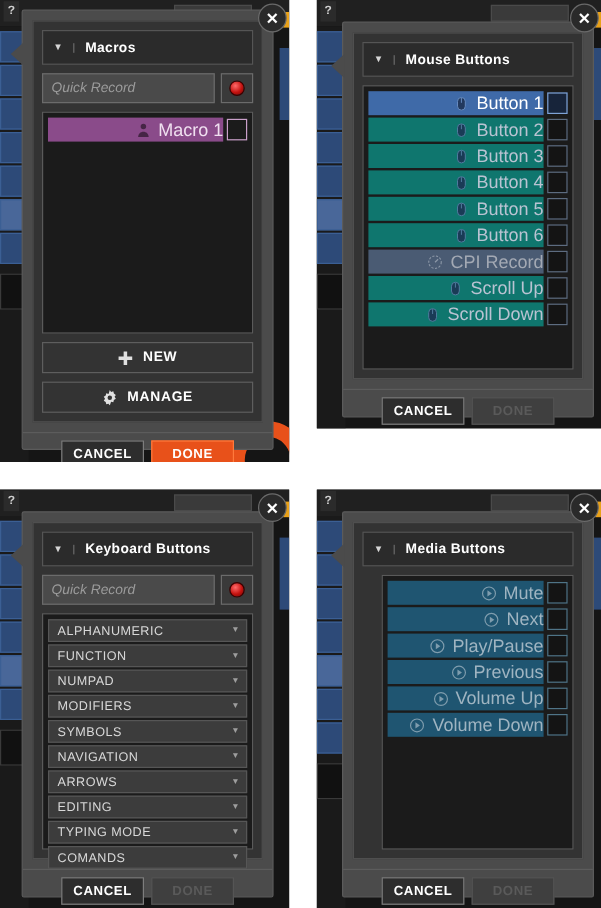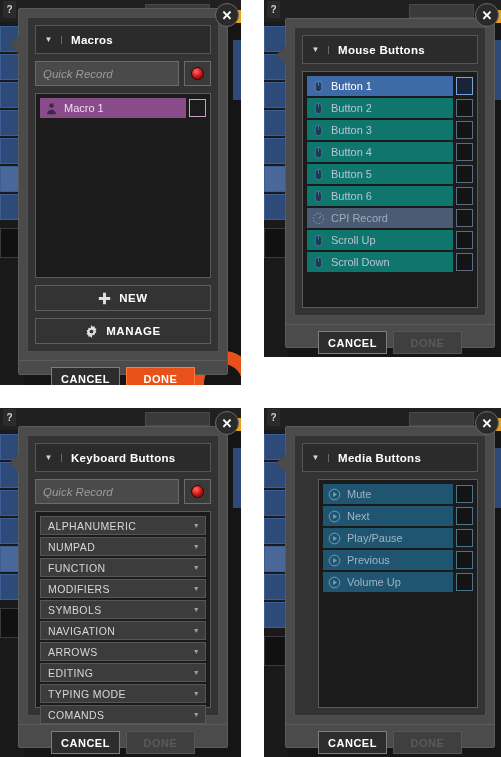--- a/index.html
+++ b/index.html
@@ -79,21 +79,21 @@
   }
 
   .listbox {
     margin-top:7px; background:#1b1b1b; border:1px solid #5a5a5a; padding:4px;
   }
 
   
   .row { display:flex; align-items:center; height:20px; margin-bottom:2px; }
   .row .lbl {
     flex:1; height:100%; display:flex; align-items:center; gap:6px;
-    padding-left:5px; font-size:11px; color:#b9c3d2;
+    padding-left:5px; font-size:15px; color:#b9c3d2;justify-content:flex-end;
   }
   .row .chk { width:17px; height:18px; margin-left:3px; background:#141414; border:1px solid #5d6c80; }
 
   .row.macro .lbl { background:#8a4b8a; color:#f0dff0; }
   .row.macro .chk { background:#1b1b1b; border-color:#caa0ca; }
 
   .row.mouse .lbl { background:#0f766e; }
   .row.mouse.sel .lbl { background:#3f6aa8; color:#ffffff; }
   .row.mouse.sel .chk { background:#17243a; border-color:#7fa3d6; }
   .row.mouse.dim .lbl { background:#4a5b73; color:#a3a9b4; }
@@ -368,25 +368,25 @@
           <div class="recbtn">
             <span class="recdot"></span>
           </div>
         </div>
         <div class="listbox" style="height:197px;">
           <div class="dd">
             <span>ALPHANUMERIC</span>
             <span class="ar">▼</span>
           </div>
           <div class="dd">
+            <span>FUNCTION</span>
+            <span class="ar">▼</span>
+          </div>
+          <div class="dd">
             <span>NUMPAD</span>
-            <span class="ar">▼</span>
-          </div>
-          <div class="dd">
-            <span>FUNCTION</span>
             <span class="ar">▼</span>
           </div>
           <div class="dd">
             <span>MODIFIERS</span>
             <span class="ar">▼</span>
           </div>
           <div class="dd">
             <span>SYMBOLS</span>
             <span class="ar">▼</span>
           </div>
@@ -494,20 +494,30 @@
             <div class="lbl">
               <svg class="icn" viewBox="0 0 16 16">
                 <circle cx="8" cy="8" r="6.6" fill="none" stroke="#8fa9b8" stroke-width="1.2"></circle>
                 <path d="M6.4 4.8L11 8l-4.6 3.2z" fill="#8fa9b8"></path>
               </svg>
               <span>Volume Up</span>
             </div>
             <div class="chk"></div>
           </div>
 
+          <div class="row media">
+            <div class="lbl">
+              <svg class="icn" viewBox="0 0 16 16">
+                <circle cx="8" cy="8" r="6.6" fill="none" stroke="#8fa9b8" stroke-width="1.2"></circle>
+                <path d="M6.4 4.8L11 8l-4.6 3.2z" fill="#8fa9b8"></path>
+              </svg>
+              <span>Volume Down</span>
+            </div>
+            <div class="chk"></div>
+          </div>
 
         </div>
       </div>
       <div class="footer">
         <div class="fbtn">CANCEL</div>
         <div class="fbtn done-off">DONE</div>
       </div>
     </div>
     <div class="closebtn" style="left:211px;top:3px;">✕</div>
     <div class="orangebit" style="left:232px;top:10px;"></div>

